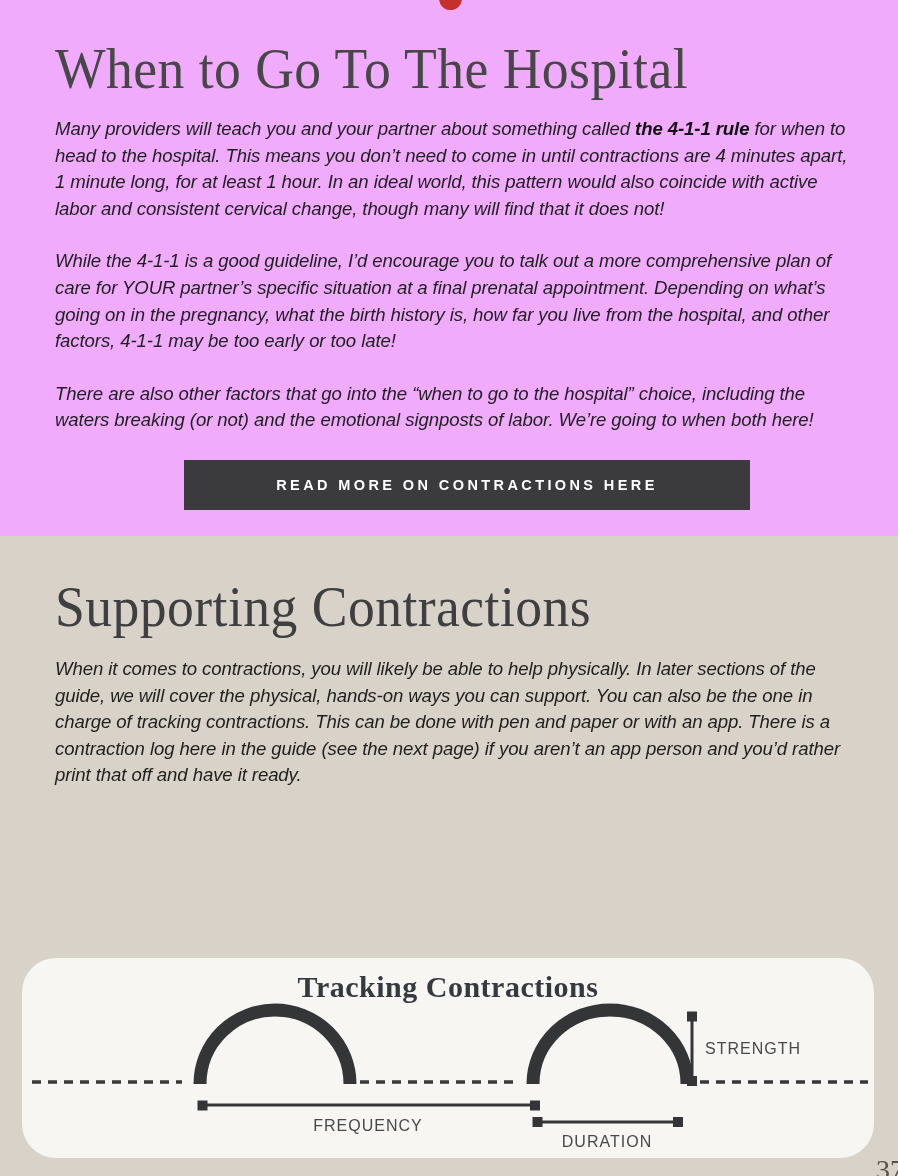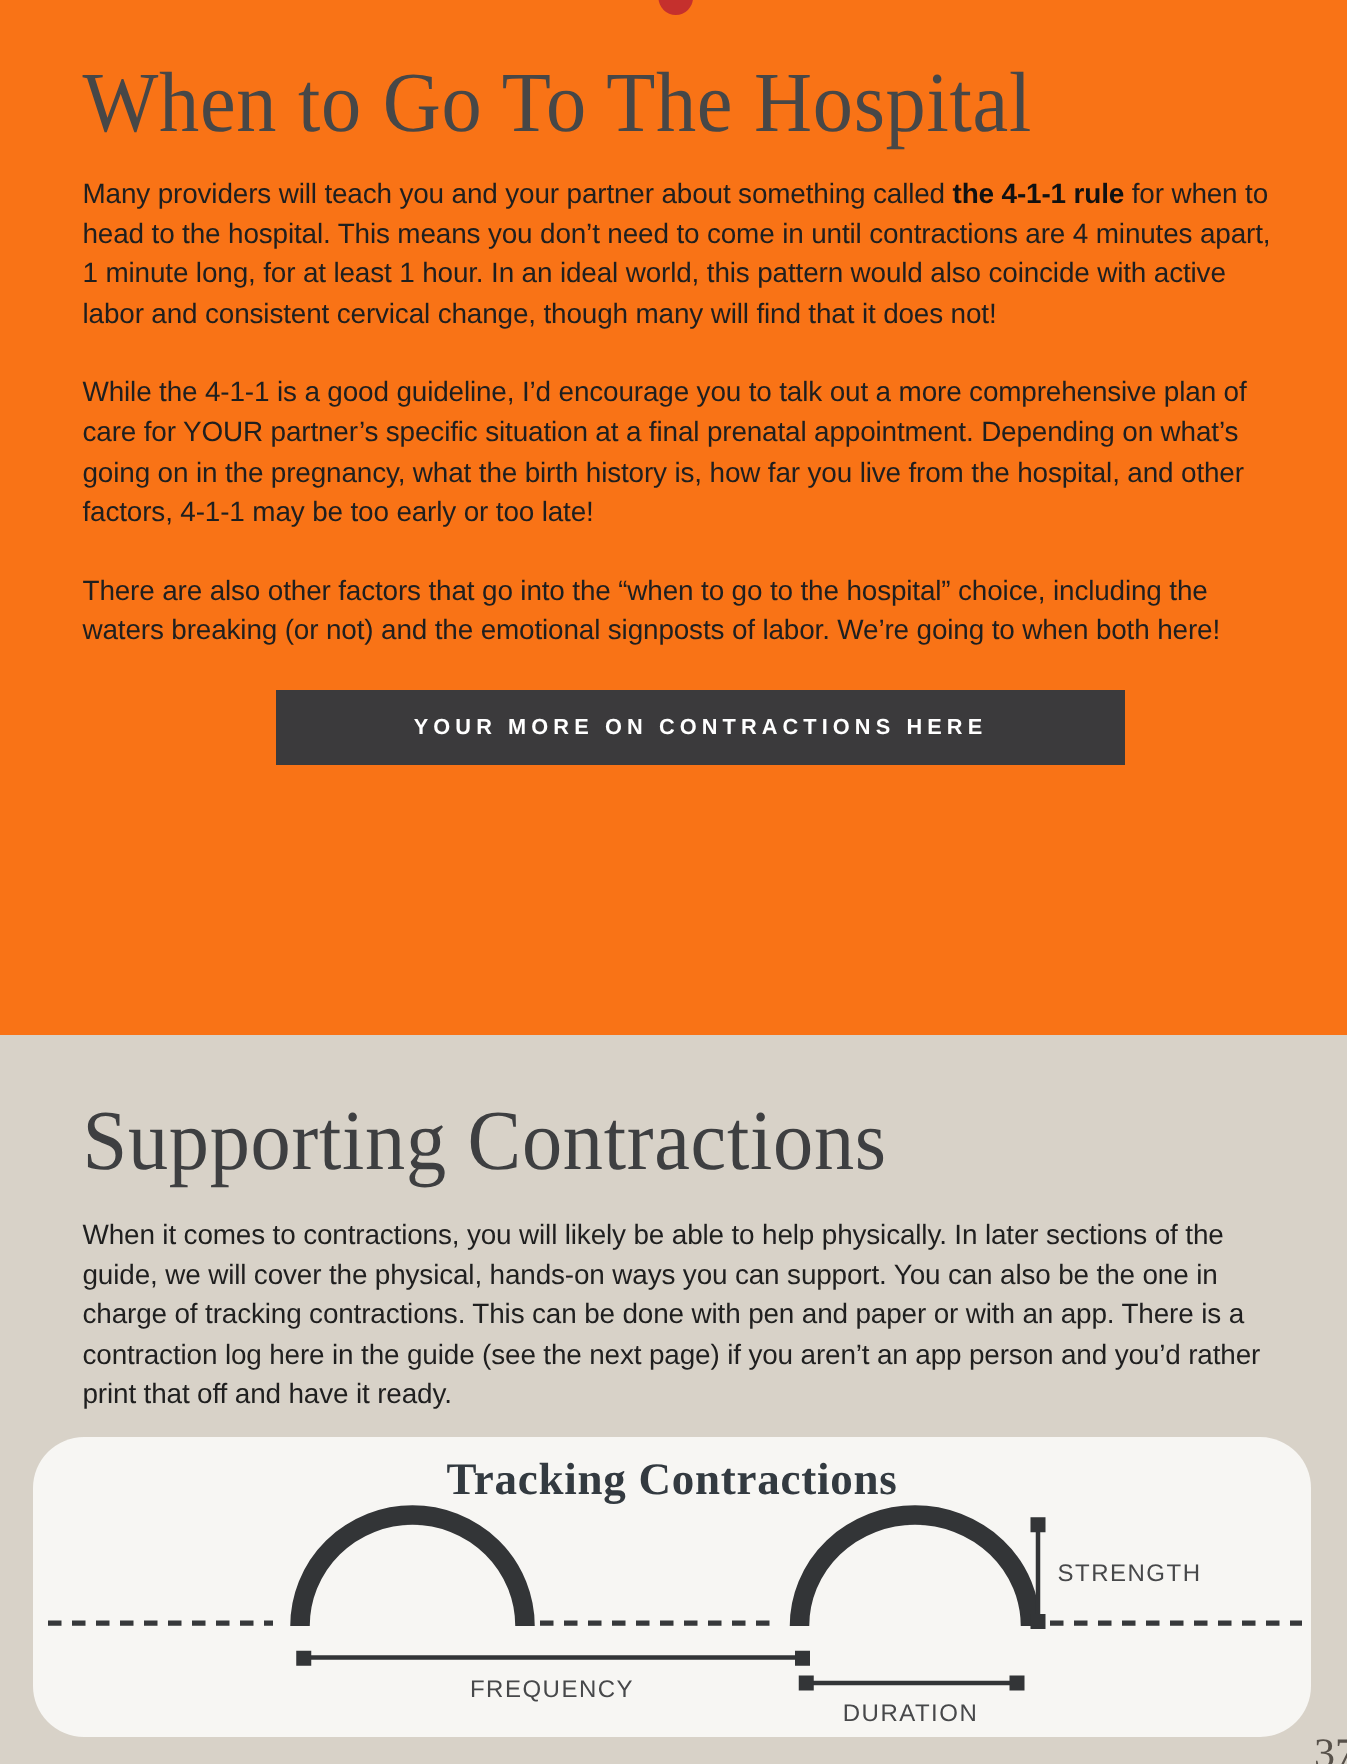--- a/index.html
+++ b/index.html
@@ -3,39 +3,39 @@
 <meta charset="utf-8">
 <style>
   html,body{margin:0;padding:0;}
   body{
     width:898px;height:1176px;position:relative;overflow:hidden;
     background:#d8d2c8;
     font-family:"Liberation Sans",sans-serif;
     -webkit-font-smoothing:antialiased;
   }
   .top-section{
-    position:relative;background:#f97316;height:690px;
+    position:relative;background:#f0abfc;height:536px;
     padding:0 76px 0 55px;box-sizing:border-box;
   }
   .red-dot{
     position:absolute;left:439px;top:-13px;width:23px;height:23px;
     border-radius:50%;background:#c5302d;
   }
   h1.display,h2.display{
     font-family:"Liberation Serif","DejaVu Serif",serif;
     font-weight:300;color:#474747;font-size:57px;line-height:70px;
     margin:0 0 12px 0;white-space:nowrap;
     transform:scaleX(0.94);transform-origin:left center;
     letter-spacing:0.5px;
   }
   .top-section h1.display{padding-top:34px;}
   .beige-section h2.display{padding-top:36px;color:#3e3f41;margin-bottom:14px;}
   p.body-text{
     font-size:18.6px;line-height:26.6px;color:#1f1f1f;
-    letter-spacing:-0.1px;margin:0 0 26px 0;width:794px;
+    letter-spacing:-0.1px;margin:0 0 26px 0;width:794px;font-style:italic;
   }
   p.body-text b{font-weight:700;color:#111;}
   .cta-button{
     display:block;border:none;cursor:pointer;
     margin:2px 0 0 129px;width:566px;height:50px;
     background:#3b3a3c;color:#ffffff;
     font-family:"Liberation Sans",sans-serif;
     font-size:14.5px;font-weight:700;letter-spacing:3.4px;
     text-align:center;line-height:50px;padding:0;
   }
@@ -64,21 +64,21 @@
 </style>
 </head>
 <body>
 
 <div class="top-section">
   <div class="red-dot"></div>
   <h1 class="display">When to Go To The Hospital</h1>
   <p class="body-text"><span>Many providers will teach you and your partner about something called </span><b>the 4-1-1 rule</b><span> for when to head to the hospital. This means you don’t need to come in until contractions are 4 minutes apart, 1 minute long, for at least 1 hour. In an ideal world, this pattern would also coincide with active labor and consistent cervical change, though many will find that it does not!</span></p>
   <p class="body-text">While the 4-1-1 is a good guideline, I’d encourage you to talk out a more comprehensive plan of care for YOUR partner’s specific situation at a final prenatal appointment. Depending on what’s going on in the pregnancy, what the birth history is, how far you live from the hospital, and other factors, 4-1-1 may be too early or too late!</p>
   <p class="body-text">There are also other factors that go into the “when to go to the hospital” choice, including the waters breaking (or not) and the emotional signposts of labor. We’re going to when both here!</p>
-  <button class="cta-button">YOUR MORE ON CONTRACTIONS HERE</button>
+  <button class="cta-button">READ MORE ON CONTRACTIONS HERE</button>
 </div>
 
 <div class="beige-section">
   <h2 class="display">Supporting Contractions</h2>
   <p class="body-text">When it comes to contractions, you will likely be able to help physically. In later sections of the guide, we will cover the physical, hands-on ways you can support. You can also be the one in charge of tracking contractions. This can be done with pen and paper or with an app. There is a contraction log here in the guide (see the next page) if you aren’t an app person and you’d rather print that off and have it ready.</p>
 </div>
 
 <div class="diagram-card">
   <h3 class="diagram-title">Tracking Contractions</h3>
   <svg class="diagram-svg" viewBox="0 0 852 200">

